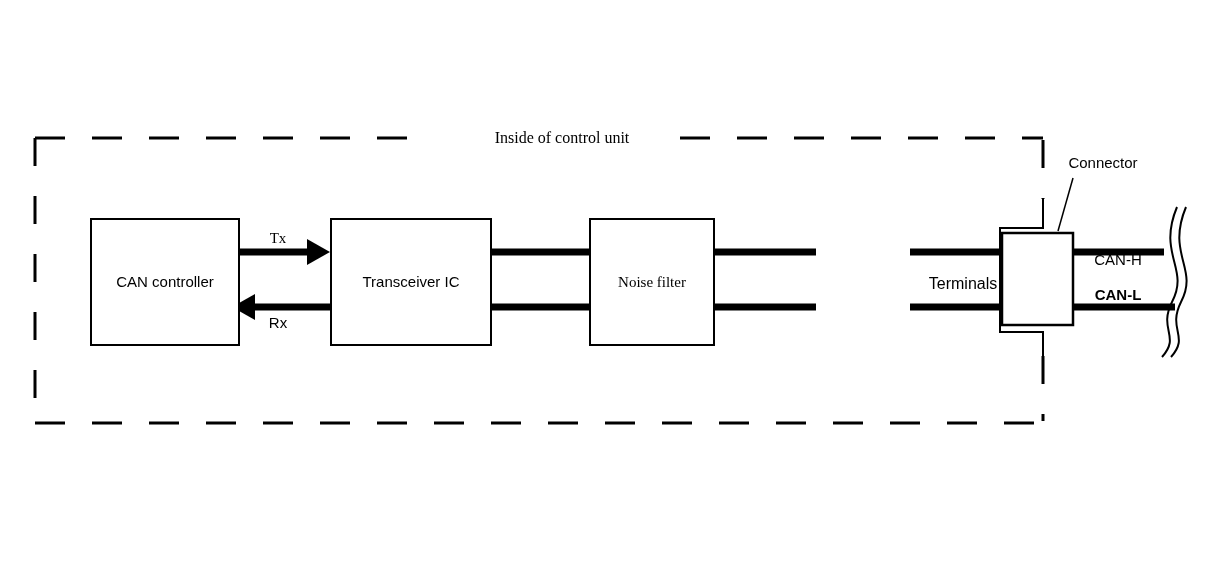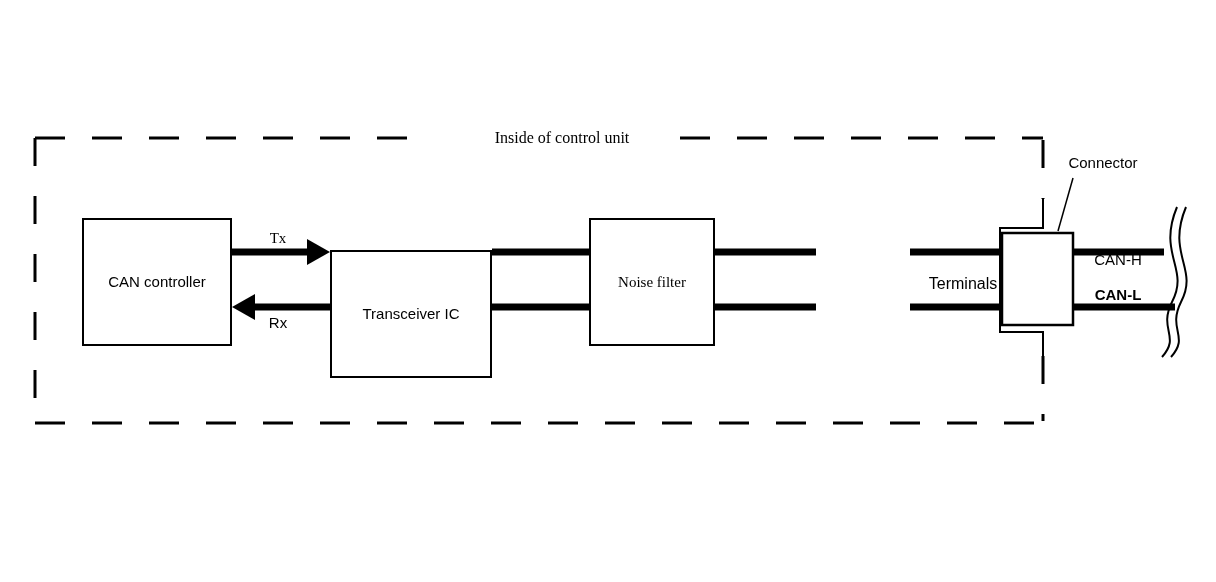--- a/index.html
+++ b/index.html
@@ -28,22 +28,22 @@
     border: 2px solid #000000;
     background: #ffffff;
     display: flex;
     align-items: center;
     justify-content: center;
     text-align: center;
     font-size: 15px;
     line-height: 20px;
     z-index: 2;
   }
-  .box-can-controller { left: 82px;  top: 218px; width: 150px; height: 128px; }
-  .box-transceiver    { left: 330px; top: 218px; width: 162px; height: 128px; margin-top: 32px; }
+  .box-can-controller { left: 90px;  top: 218px; width: 150px; height: 128px; }
+  .box-transceiver    { left: 330px; top: 218px; width: 162px; height: 128px; }
   .box-noise-filter   { left: 589px; top: 218px; width: 126px; height: 128px; font-family: Liberation Serif, serif; }
   .box-termination    { left: 816px; top: 218px; width: 94px;  height: 128px; font-size: 14px; line-height: 19px; }
   .box-termination sup {
     font-size: 11px;
     line-height: 0;
     vertical-align: super;
   }
   .lbl {
     position: absolute;
     z-index: 3;

